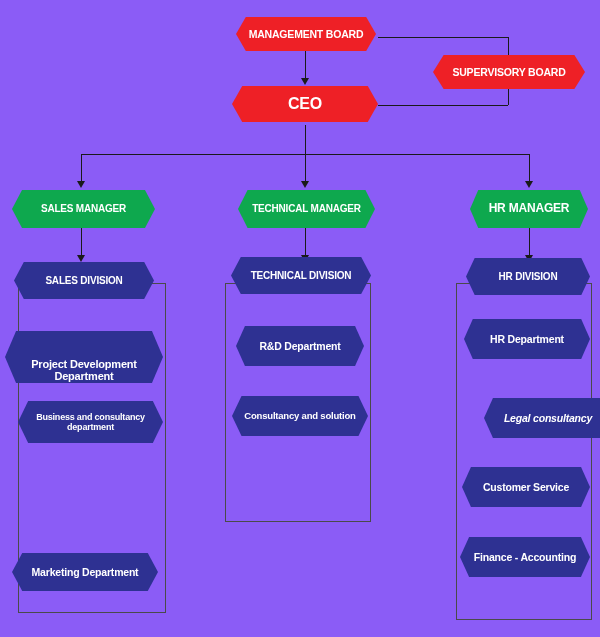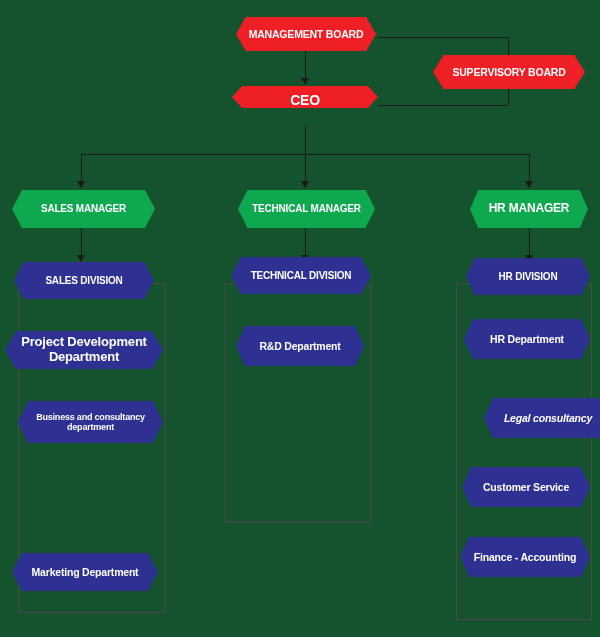--- a/index.html
+++ b/index.html
@@ -10,21 +10,21 @@
   body {
     width: 600px;
     height: 637px;
     font-family: "Liberation Sans", sans-serif;
     overflow: hidden;
   }
   #chart {
     position: relative;
     width: 600px;
     height: 637px;
-    background: #14532d;
+    background: #8b5cf6;
   }
   
   .hex {
     position: absolute;
     box-sizing: border-box;
     display: flex;
     align-items: center;
     justify-content: center;
     text-align: center;
     color: #ffffff;
@@ -113,61 +113,64 @@
   <div class="arrow-down" style="left:525px; top:255px;"></div>
 
   <div class="hex red" style="left:236px; top:17px; width:140px; height:34px; font-size:10.5px;">
     <span>MANAGEMENT BOARD</span>
   </div>
 
   <div class="hex red" style="left:433px; top:55px; width:152px; height:34px; font-size:10.5px;">
     <span>SUPERVISORY BOARD</span>
   </div>
 
-  <div class="hex red" style="left:232px; top:86px; width:146px; height:22px; font-size:14px;align-items:flex-end;">
+  <div class="hex red" style="left:232px; top:86px; width:146px; height:36px; font-size:16px;">
     <span>CEO</span>
   </div>
 
   <div class="hex green" style="left:12px; top:190px; width:143px; height:38px; font-size:10px;">
     <span>SALES MANAGER</span>
   </div>
 
   <div class="hex green" style="left:238px; top:190px; width:137px; height:38px; font-size:10px;">
     <span>TECHNICAL MANAGER</span>
   </div>
 
   <div class="hex green" style="left:470px; top:190px; width:118px; height:38px; font-size:12px;">
     <span>HR MANAGER</span>
   </div>
 
   <div class="hex blue" style="left:14px; top:262px; width:140px; height:37px; font-size:10px;">
     <span>SALES DIVISION</span>
   </div>
 
-  <div class="hex blue" style="left:5px; top:331px; width:158px; height:38px; font-size:13px;">
+  <div class="hex blue" style="left:5px; top:331px; width:158px; height:52px; font-size:11px;align-items:flex-end;">
     <span>Project Development Department</span>
   </div>
 
   <div class="hex blue" style="left:18px; top:401px; width:145px; height:42px; font-size:9px;">
     <span>Business and consultancy department</span>
   </div>
 
 
   <div class="hex blue" style="left:12px; top:553px; width:146px; height:38px; font-size:10.5px;">
     <span>Marketing Department</span>
   </div>
 
   <div class="hex blue" style="left:231px; top:257px; width:140px; height:37px; font-size:10px;">
     <span>TECHNICAL DIVISION</span>
   </div>
 
   <div class="hex blue" style="left:236px; top:326px; width:128px; height:40px; font-size:10.5px;">
     <span>R&amp;D Department</span>
   </div>
 
+  <div class="hex blue" style="left:232px; top:396px; width:136px; height:40px; font-size:9.5px;">
+    <span>Consultancy and solution</span>
+  </div>
 
 
   <div class="hex blue" style="left:466px; top:258px; width:124px; height:37px; font-size:10px;">
     <span>HR DIVISION</span>
   </div>
 
   <div class="hex blue" style="left:464px; top:319px; width:126px; height:40px; font-size:10.5px;">
     <span>HR Department</span>
   </div>
 

